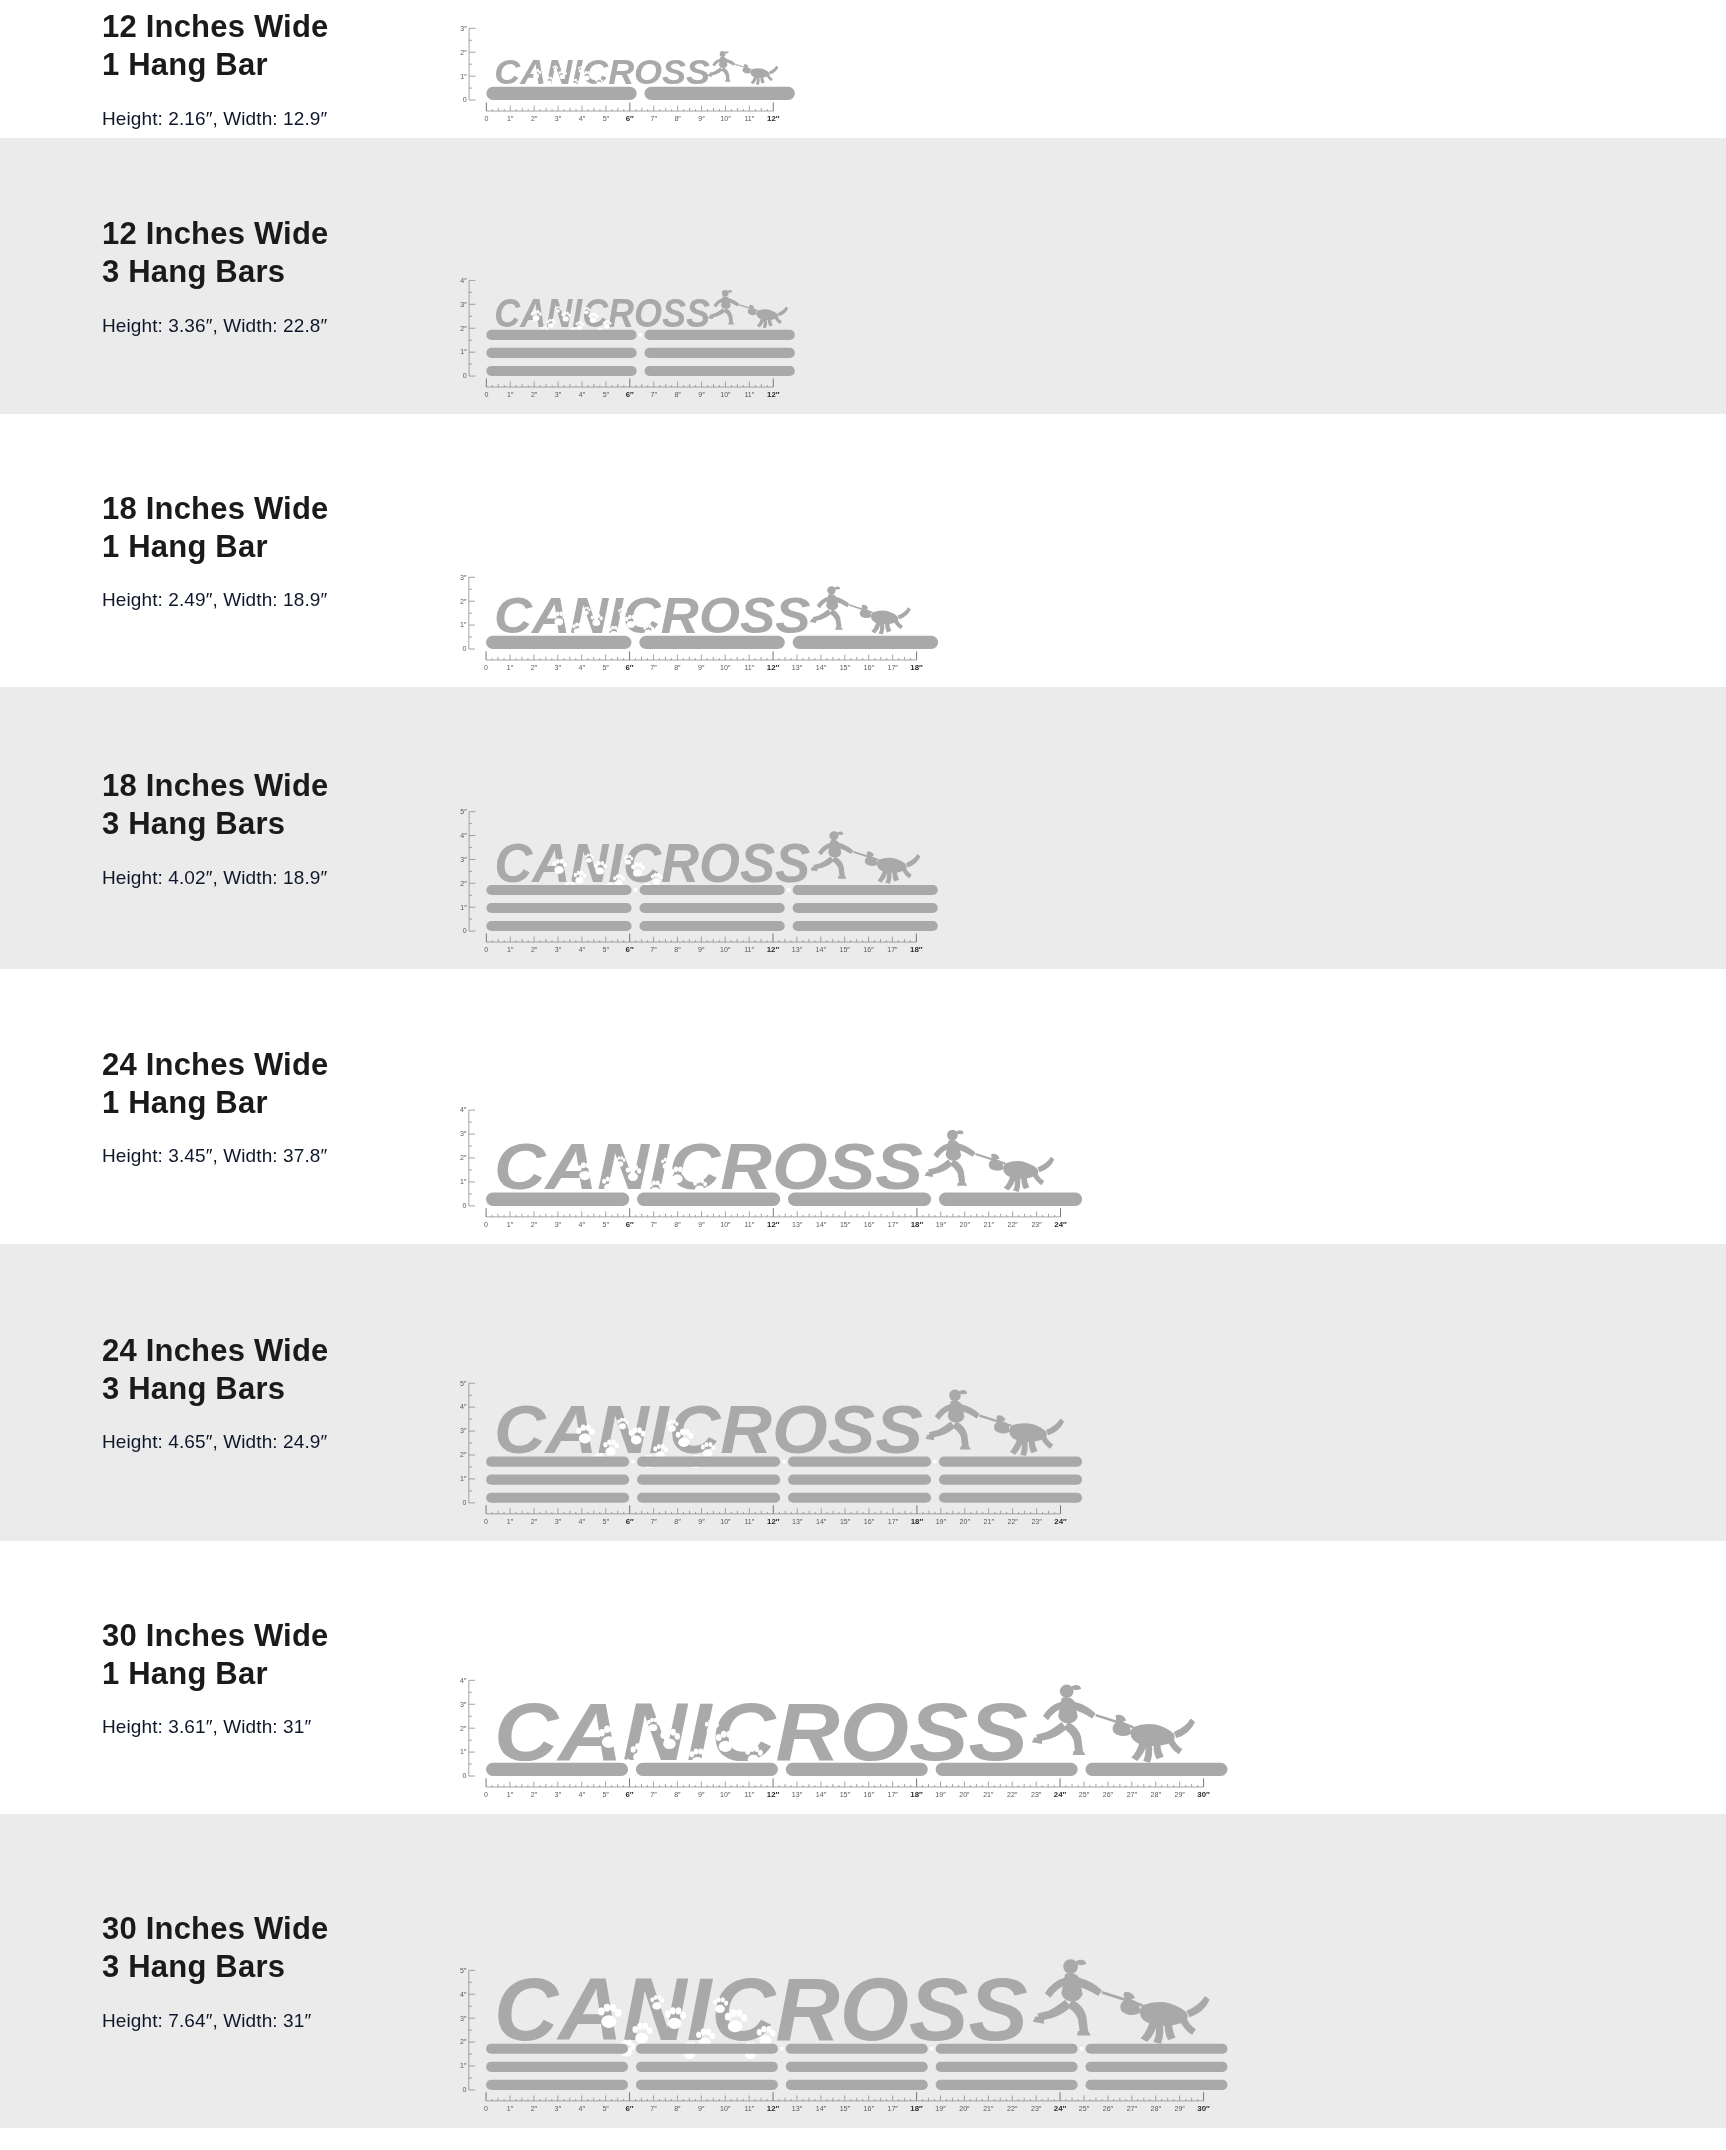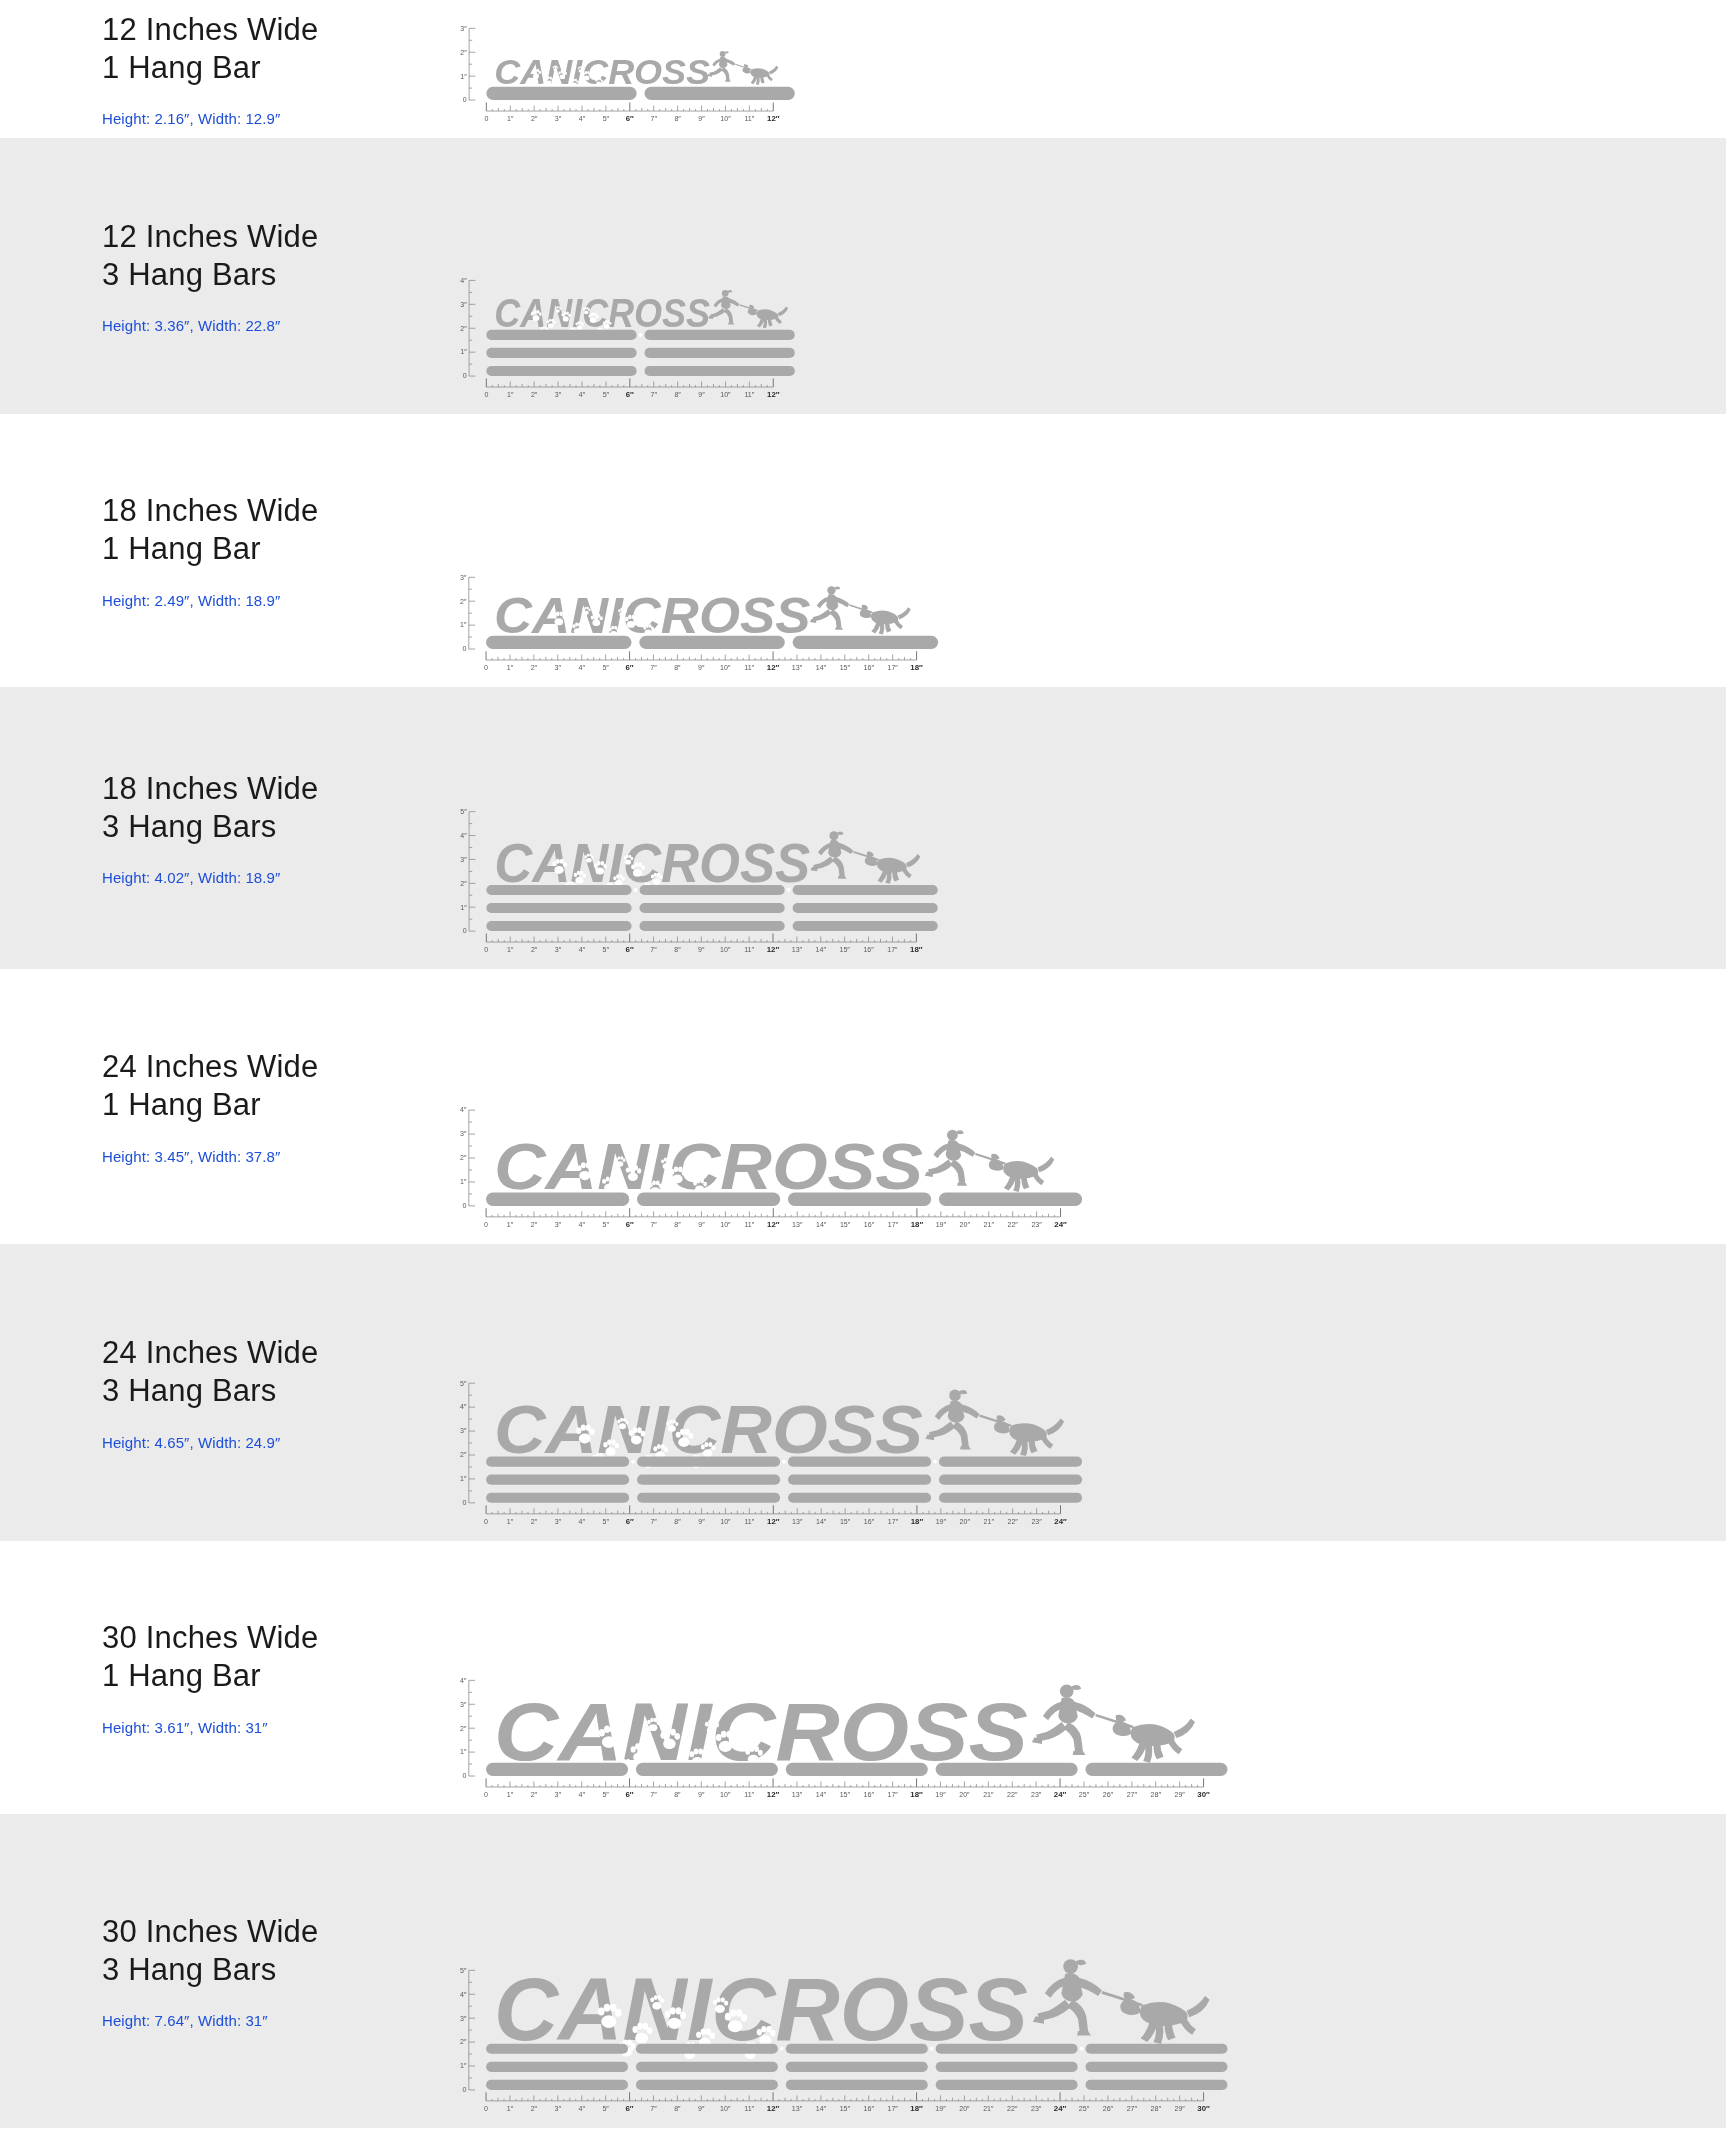--- a/index.html
+++ b/index.html
@@ -23,30 +23,30 @@
   .row.plain { background: #ffffff; }
 
   .label-col {
     width: 439px;
     flex: 0 0 439px;
     padding-left: 102px;
     padding-right: 15.7px;
   }
   .size-title {
     font-size: 31px;
-    font-weight: 400;
+    font-weight: 700;
     color: #1a1a1a;
     line-height: 1.22;
     letter-spacing: 0.2px;
   }
   .size-title .l2 { display: block; }
   .dims {
     margin-top: 24px;
-    font-size: 15px;
-    color: #1d4ed8;
+    font-size: 19px;
+    color: #0f172a;
     letter-spacing: 0.1px;
   }
 
   .art-col {
     flex: 1 1 auto;
     position: relative;
     height: 100%;
     display: flex;
     align-items: center;
     justify-content: flex-start;

